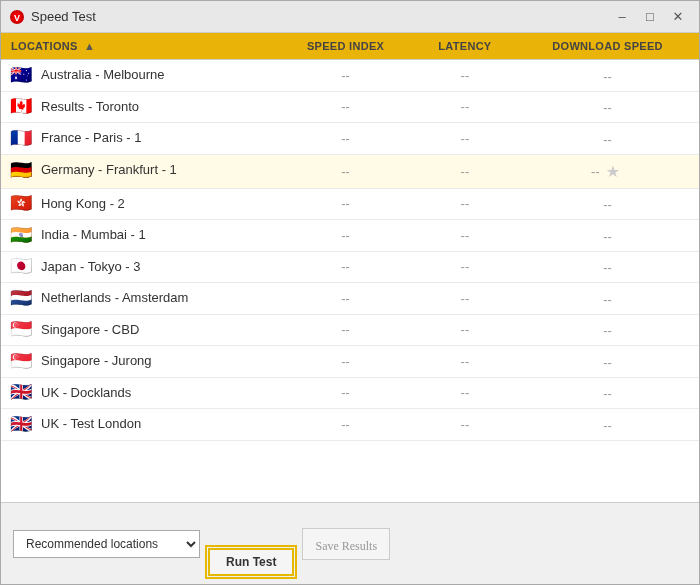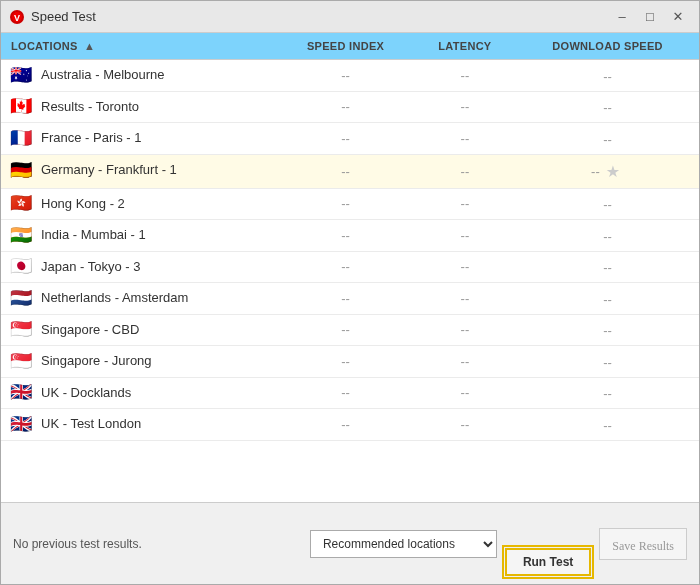--- a/index.html
+++ b/index.html
@@ -73,21 +73,21 @@
     .table-container {
       flex: 1;
       overflow-y: auto;
       background: #fff;
     }
     table {
       width: 100%;
       border-collapse: collapse;
     }
     thead tr {
-      background: #7dd3fc;
+      background: #eab308;
       border-bottom: 1px solid #ccc;
     }
     thead th {
       padding: 7px 10px;
       text-align: left;
       font-size: 11px;
       font-weight: 600;
       color: #444;
       text-transform: uppercase;
       letter-spacing: 0.3px;
@@ -354,21 +354,20 @@
             <td class="center">--</td>
             <td class="center" style="display: flex; align-items: center; justify-content: center; gap: 6px;">
               <span>--</span>
             </td>
           </tr>
         </tbody>
     </table>
   </div>
 
   <div class="footer">
-    <span class="footer-status">No previous test results.</span>
     <div class="footer-controls">
       <select class="locations-select">
       <option value="Recommended locations">Recommended locations</option><option value="All locations">All locations</option><option value="Favorites">Favorites</option></select>
       <button class="run-test-btn">Run Test</button>
       <button class="save-results-btn" disabled="">Save Results</button>
     </div>
   </div>
 
 </div>
 

